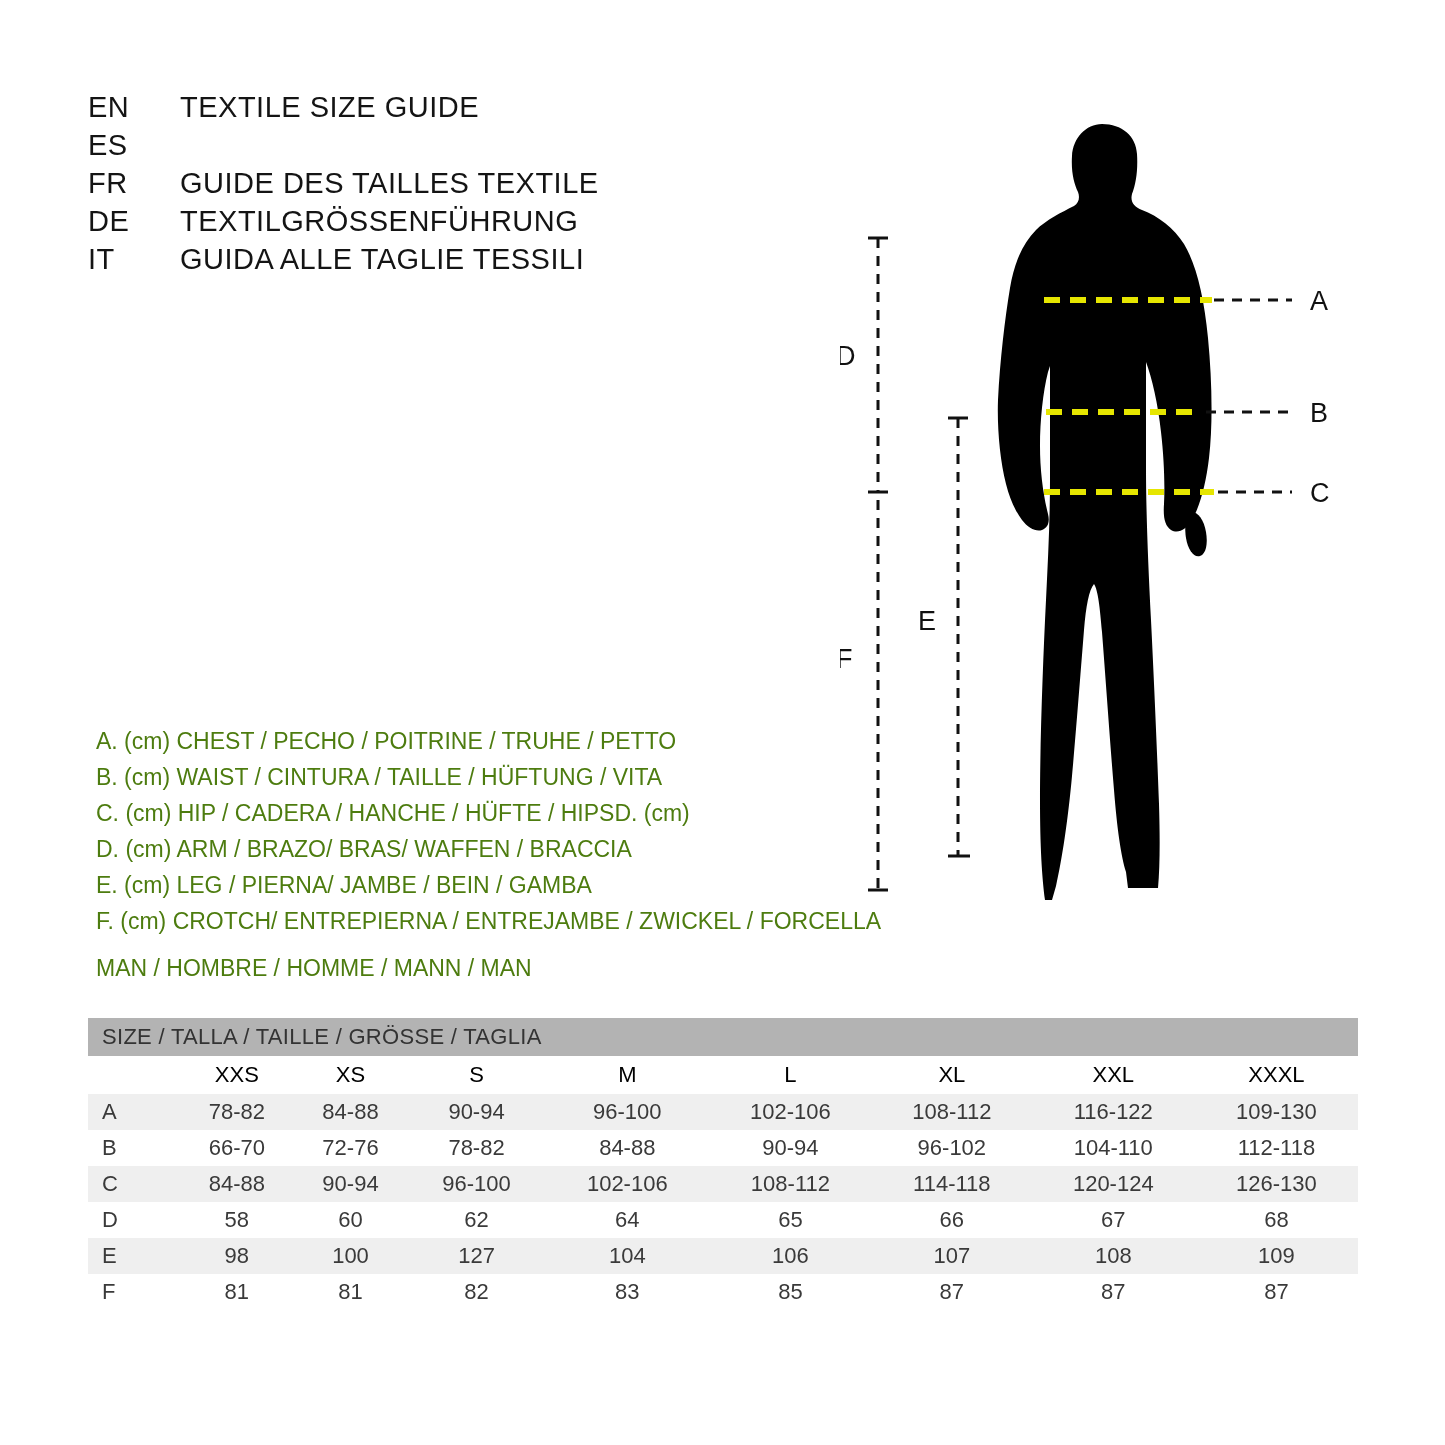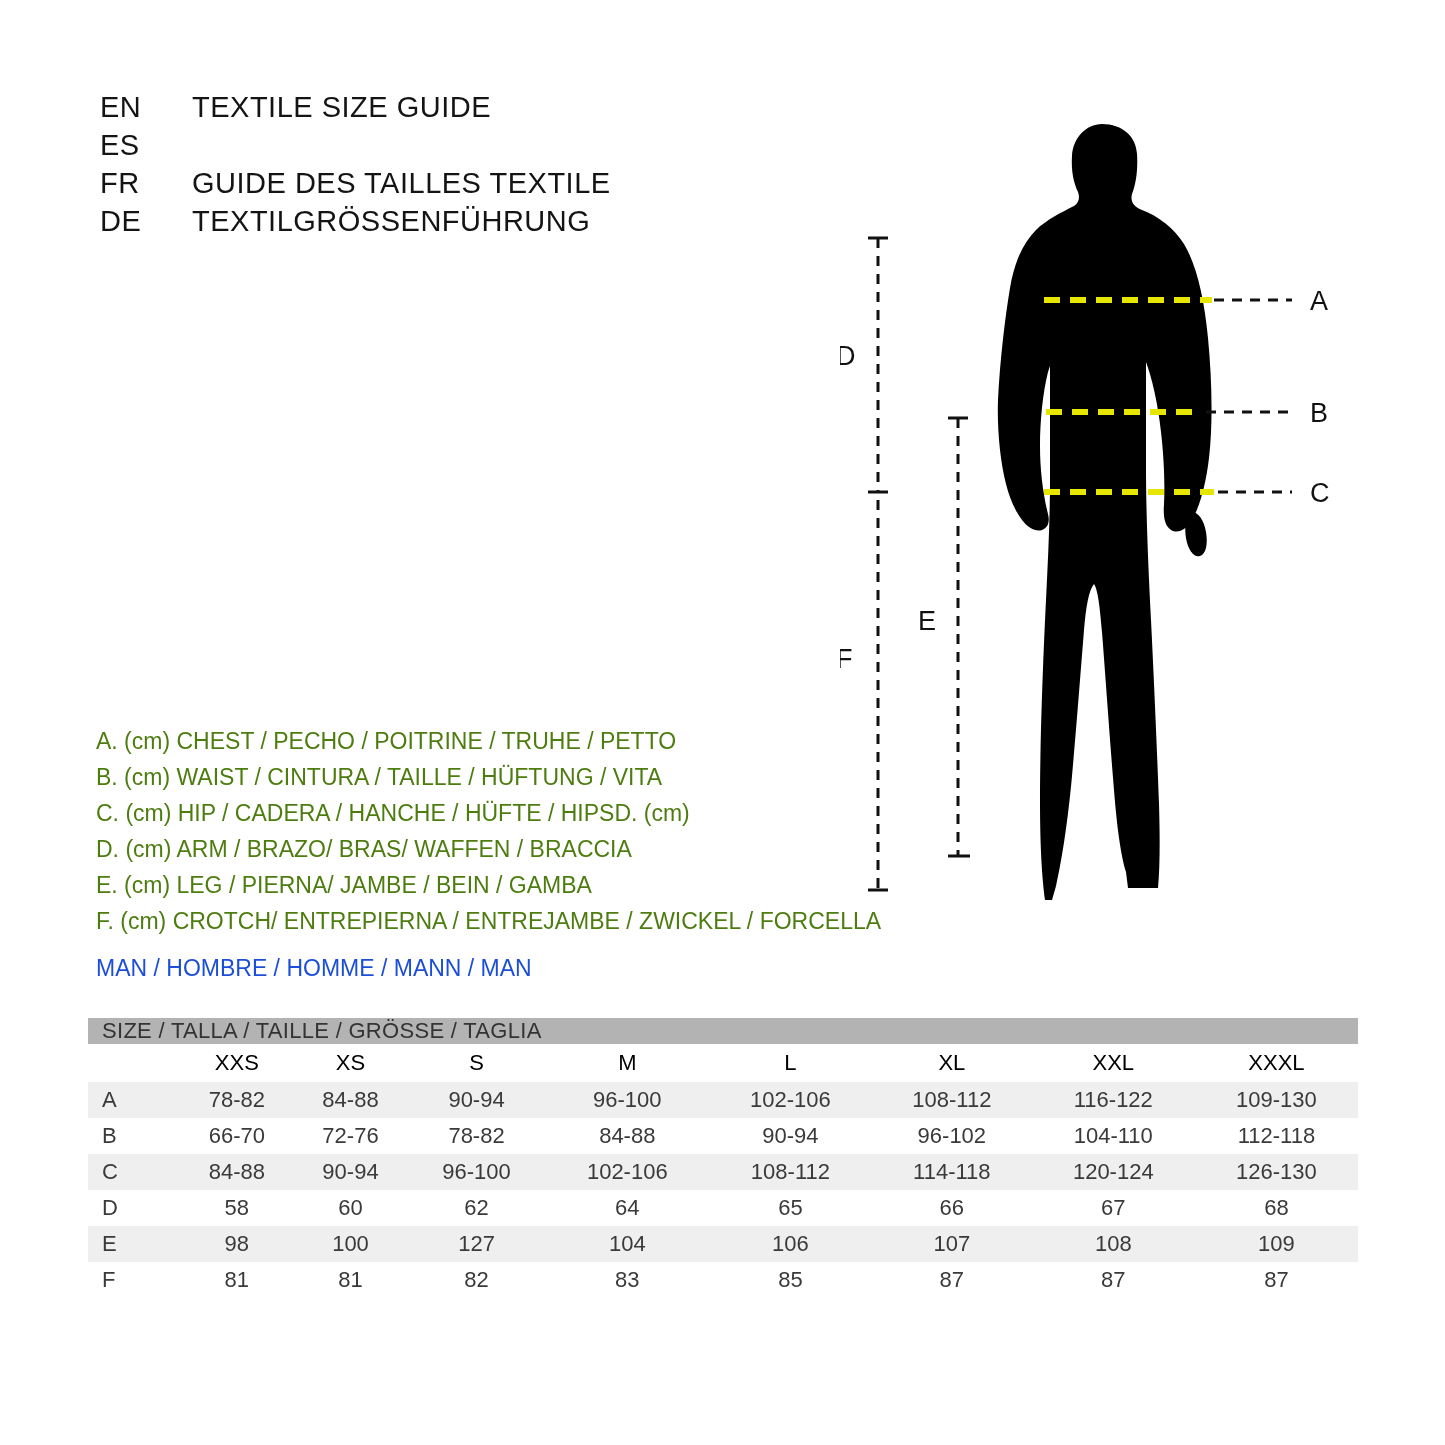--- a/index.html
+++ b/index.html
@@ -12,21 +12,21 @@
     height: 1445px;
     font-family: "Liberation Sans", sans-serif;
     color: #1a1a1a;
     position: relative;
     overflow: hidden;
   }
 
   
   .titles {
     position: absolute;
-    left: 100px;
+    left: 88px;
     top: 88px;
     width: 640px;
   }
   .title-row {
     display: flex;
     align-items: baseline;
     font-size: 29px;
     letter-spacing: 0.5px;
     line-height: 38px;
     color: #141414;
@@ -50,21 +50,21 @@
     font-size: 23px;
     line-height: 36px;
     color: #4d7c0f;
     white-space: nowrap;
   }
   .legend-gender {
     position: absolute;
     left: 96px;
     top: 955px;
     font-size: 23px;
-    color: #1d4ed8;
+    color: #4d7c0f;
     white-space: nowrap;
   }
 
   
   .figure {
     position: absolute;
     left: 840px;
     top: 60px;
     width: 540px;
     height: 900px;
@@ -87,21 +87,21 @@
     padding: 0;
     height: 36px;
     font-weight: normal;
     text-align: center;
   }
   .size-table .hdr-band td {
     background: #b3b3b3;
     color: #333333;
     text-align: left;
     padding-left: 14px;
-    height: 26px;
+    height: 38px;
     font-size: 22px;
     letter-spacing: 0.3px;
   }
   .size-table .col-row td {
     background: #ffffff;
     color: #000000;
     height: 38px;
   }
   .size-table .row-shaded td {
     background: #efefef;
@@ -127,20 +127,24 @@
   <div class="title-row">
     <span class="title-lang">ES</span>
   </div>
   <div class="title-row">
     <span class="title-lang">FR</span>
     <span class="title-text">GUIDE DES TAILLES TEXTILE</span>
   </div>
   <div class="title-row">
     <span class="title-lang">DE</span>
     <span class="title-text">TEXTILGRÖSSENFÜHRUNG</span>
+  </div>
+  <div class="title-row">
+    <span class="title-lang">IT</span>
+    <span class="title-text">GUIDA ALLE TAGLIE TESSILI</span>
   </div>
 </div>
 
 <div class="legend">
   <div class="legend-line">A. (cm) CHEST / PECHO / POITRINE / TRUHE / PETTO</div>
   <div class="legend-line">B. (cm) WAIST / CINTURA / TAILLE / HÜFTUNG / VITA</div>
   <div class="legend-line">C. (cm) HIP / CADERA / HANCHE / HÜFTE / HIPSD. (cm)</div>
   <div class="legend-line">D. (cm) ARM / BRAZO/ BRAS/ WAFFEN / BRACCIA</div>
   <div class="legend-line">E. (cm) LEG / PIERNA/ JAMBE / BEIN / GAMBA</div>
   <div class="legend-line">F. (cm) CROTCH/ ENTREPIERNA / ENTREJAMBE / ZWICKEL / FORCELLA</div>

